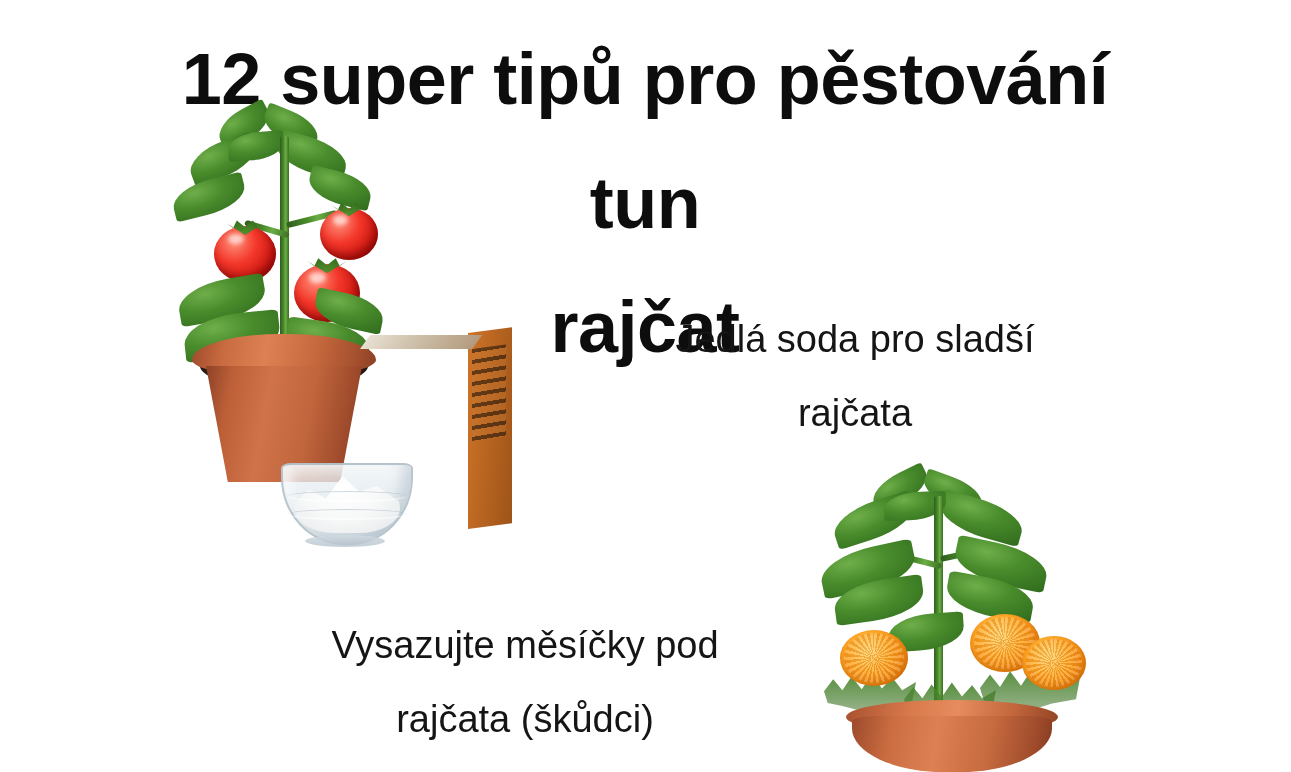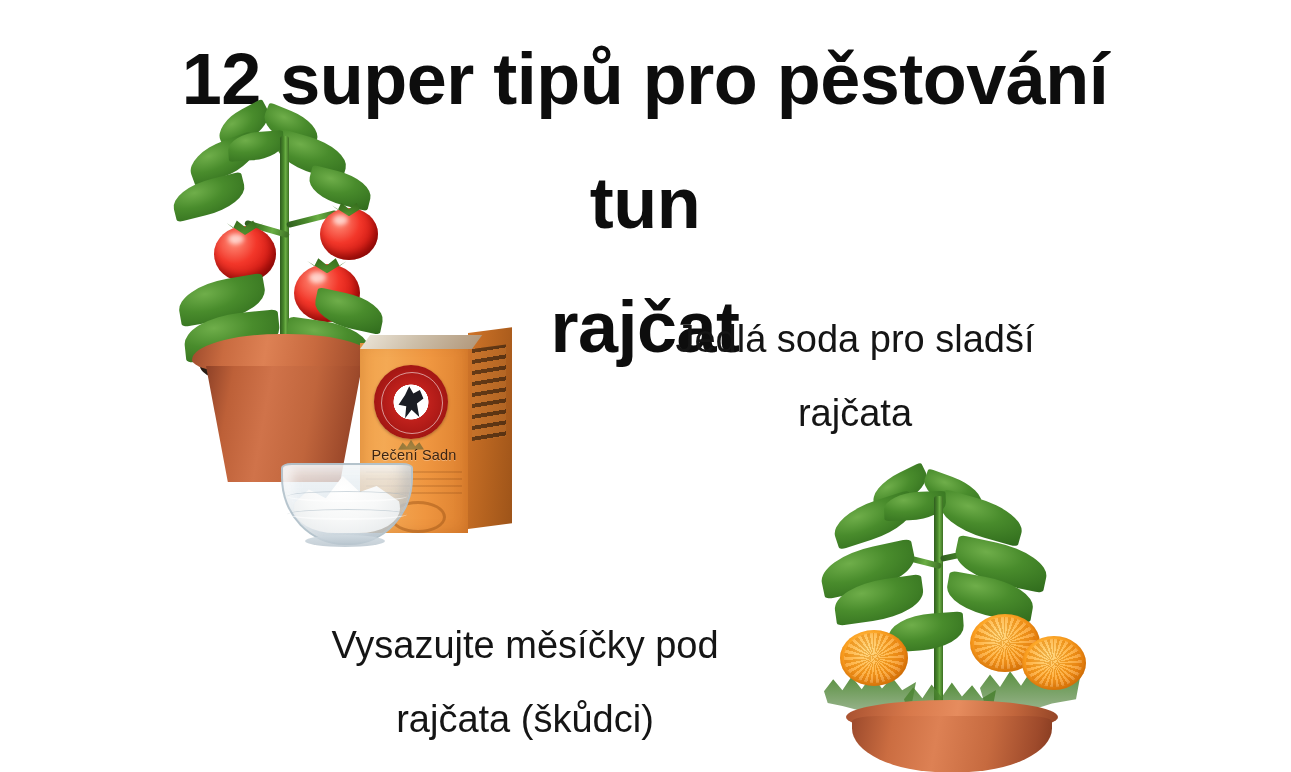--- a/index.html
+++ b/index.html
@@ -298,29 +298,20 @@
     <div class="leaf alt" style="left:118px; top:214px; width:84px; height:38px; transform:rotate(8deg);"></div>
 
     <div class="soil" style="left:32px; top:236px; width:168px; height:44px;"></div>
     <div class="pot-rim" style="left:24px; top:226px; width:184px; height:42px;"></div>
     <div class="pot-body" style="left:38px; top:258px; width:156px; height:116px; clip-path: polygon(0 0, 100% 0, 86% 100%, 14% 100%);"></div>
   </div>
 
   <div class="photo" id="photo-soda-box">
     <div class="box-side"></div>
     <div class="box-side-bars"></div>
-    <div class="box-front">
-      <div class="box-seal">
-        <div class="seal-emblem"></div>
-      </div>
-      <div class="box-sprig"></div>
-      <div class="box-label">Pečení Sadn</div>
-      <div class="box-stripes"></div>
-      <div class="box-oval"></div>
-    </div>
     <div class="box-top"></div>
   </div>
 
   <div class="photo" id="photo-soda-bowl">
     <div class="bowl-glass">
       <div class="bowl-powder"></div>
       <div class="bowl-ring" style="top:26px;"></div>
       <div class="bowl-ring" style="top:44px;"></div>
     </div>
     <div class="bowl-foot"></div>

